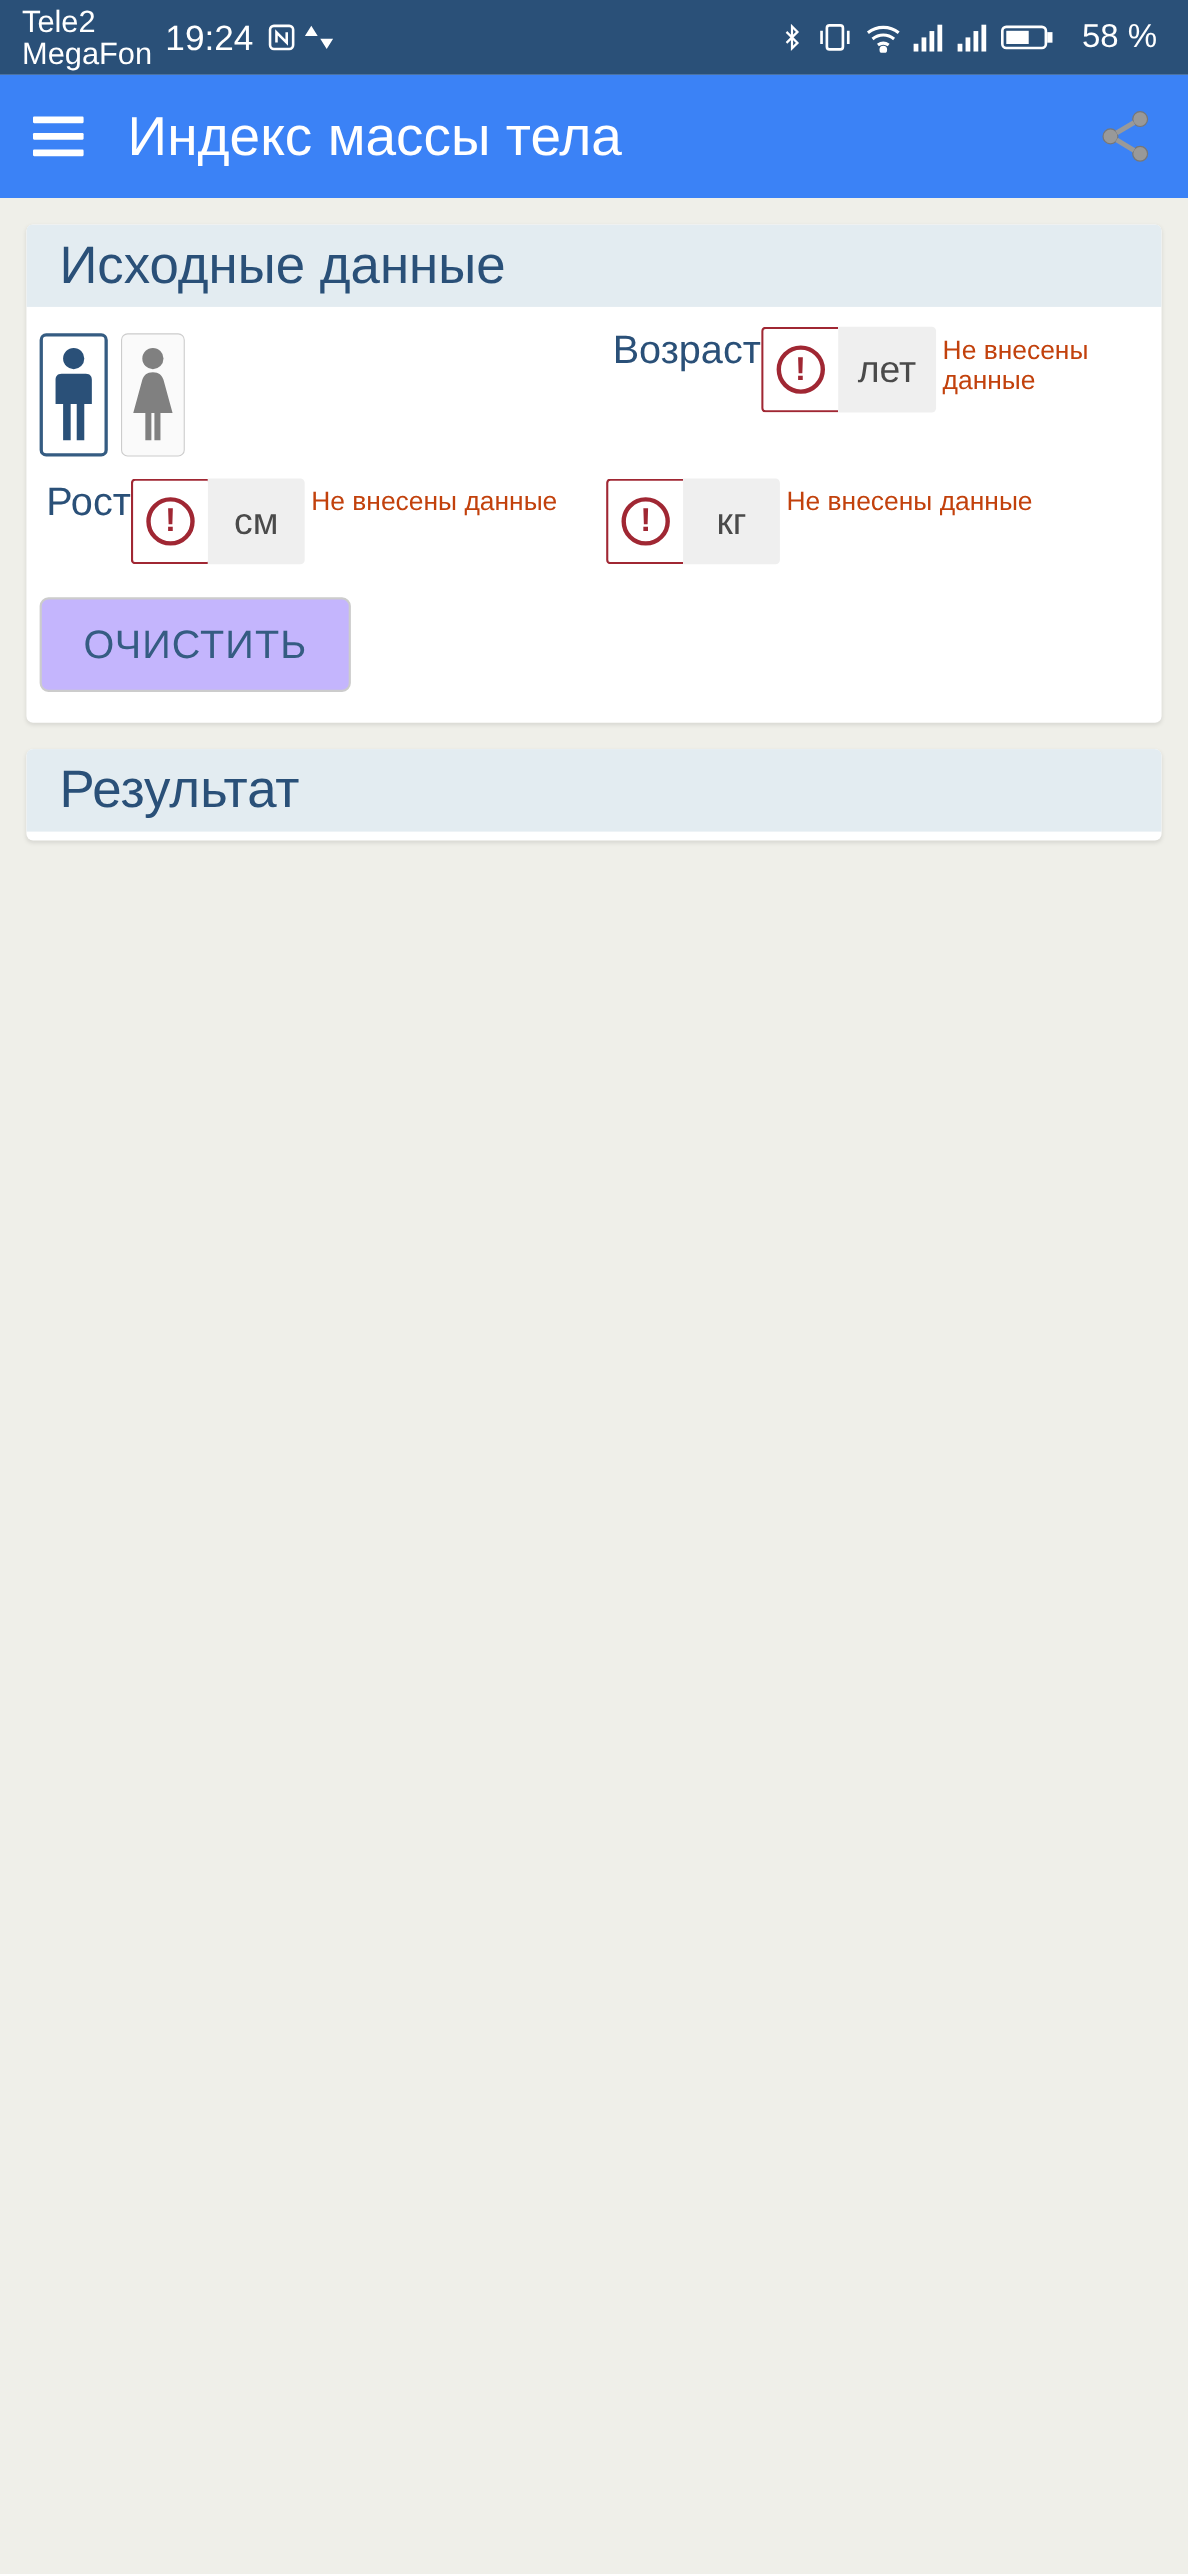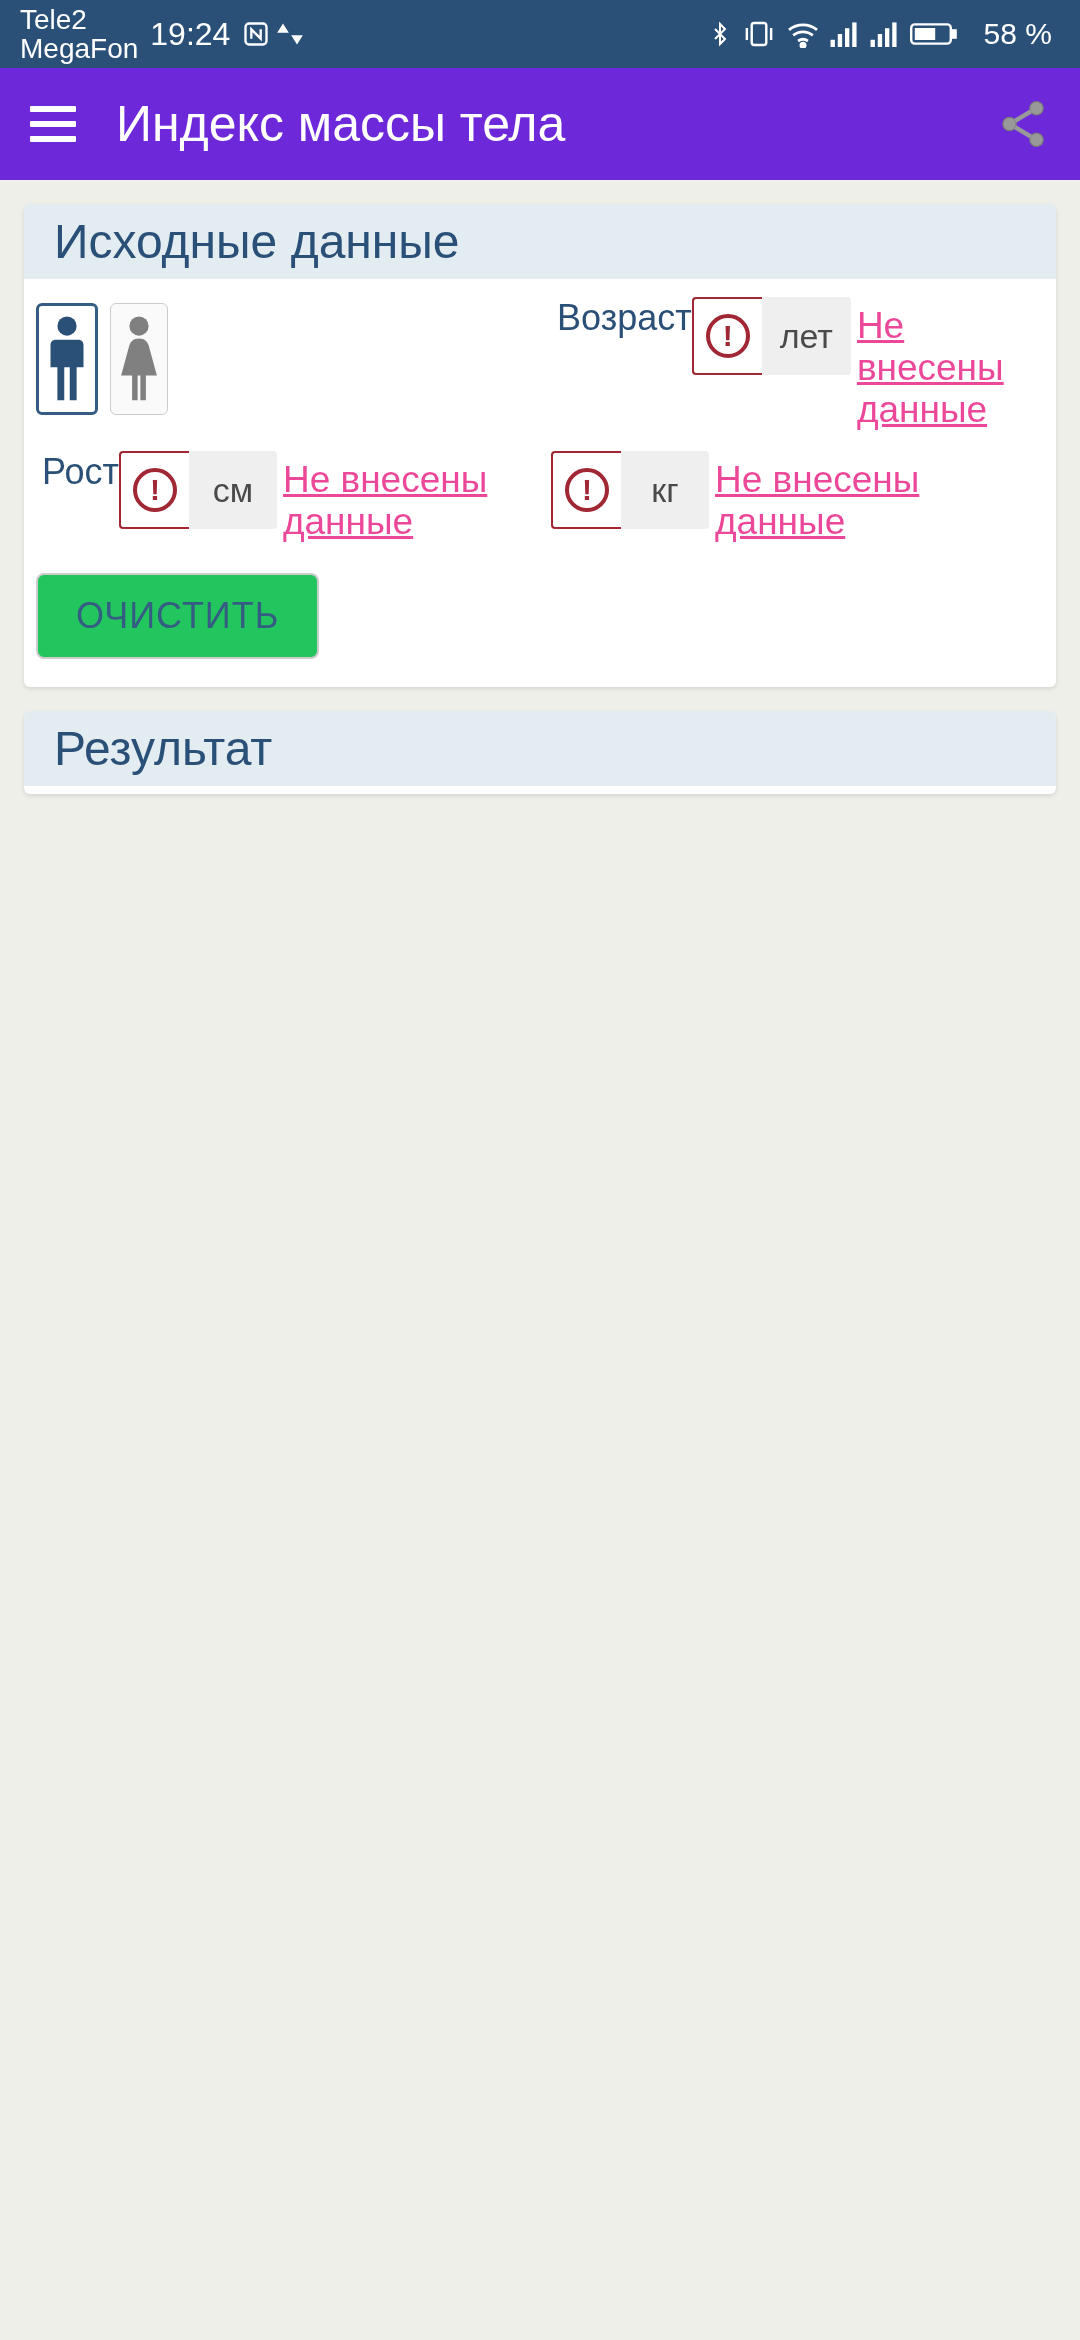--- a/index.html
+++ b/index.html
@@ -21,21 +21,21 @@
 }
 .carrier { display: flex; flex-direction: column; font-size: 28px; line-height: 1.05; margin-right: 12px; }
 .clock { font-size: 32px; font-weight: 500; margin-right: 12px; }
 .sb-icons-left { display: flex; gap: 6px; align-items: center; }
 .sb-spacer { flex: 1; }
 .sb-icons-right { display: flex; gap: 10px; align-items: center; }
 .batt-pct { font-size: 30px; margin-left: 16px; }
 
 .app-bar {
   height: 112px;
-  background: #6d28d9;
+  background: #3b82f6;
   display: flex;
   align-items: center;
   padding: 0 30px;
   gap: 40px;
 }
 .hamburger { display: flex; flex-direction: column; gap: 9px; cursor: pointer; }
 .hamburger span { width: 46px; height: 6px; background: #fff; border-radius: 1px; }
 .app-title { color: #fff; font-size: 50px; font-weight: 400; flex: 1; }
 .share-btn { cursor: pointer; }
 
@@ -104,39 +104,39 @@
   background: #efefef;
   border-radius: 0 4px 4px 0;
   display: flex;
   align-items: center;
   justify-content: center;
   min-width: 88px;
   padding: 0 18px;
   font-size: 34px;
   color: #4a4a4a;
 }
-.err-text { color: #ec4899; font-size: 37px; margin-top: 8px; padding-left: 6px; text-decoration: underline; }
+.err-text { color: #c2410c; font-size: 24px; margin-top: 8px; padding-left: 6px; }
 
 .form-row.mt { margin-top: 20px; }
 .btn-row { display: flex; gap: 24px; margin-top: 30px; }
 .btn {
   padding: 20px 38px;
   font-size: 36px;
   border-radius: 8px;
   cursor: pointer;
   letter-spacing: 1px;
 }
 .btn-primary {
   background: #2a5078;
   color: #fff;
   border: none;
   box-shadow: 0 3px 5px rgba(0,0,0,0.3);
 }
 .btn-secondary {
-  background: #22c55e;
+  background: #c4b5fd;
   color: #355c82;
   border: 2px solid #ccc;
 }
 
 svg { display: block; }
 </style>
 </head>
 <body>
 
 <div class="status-bar">

